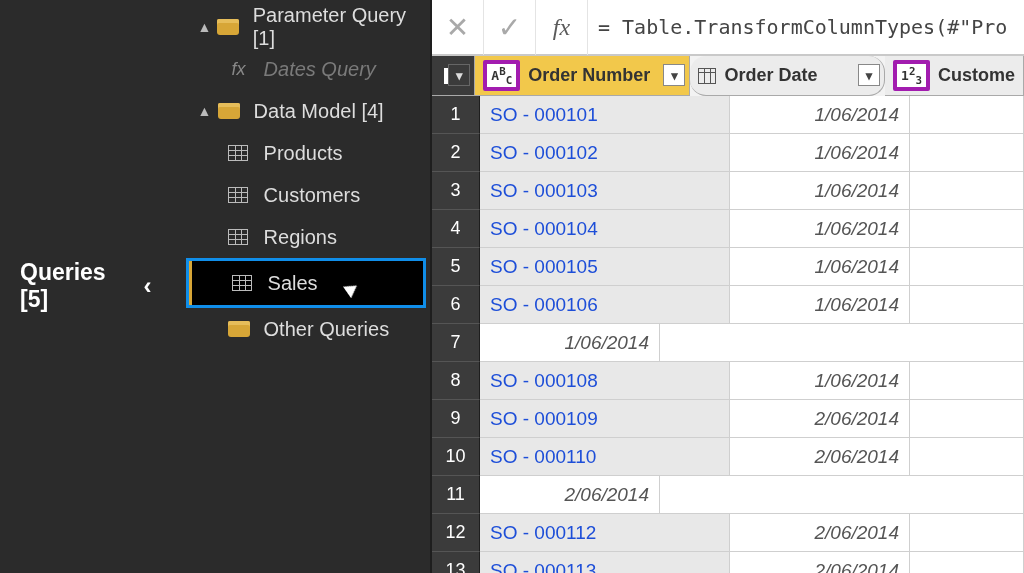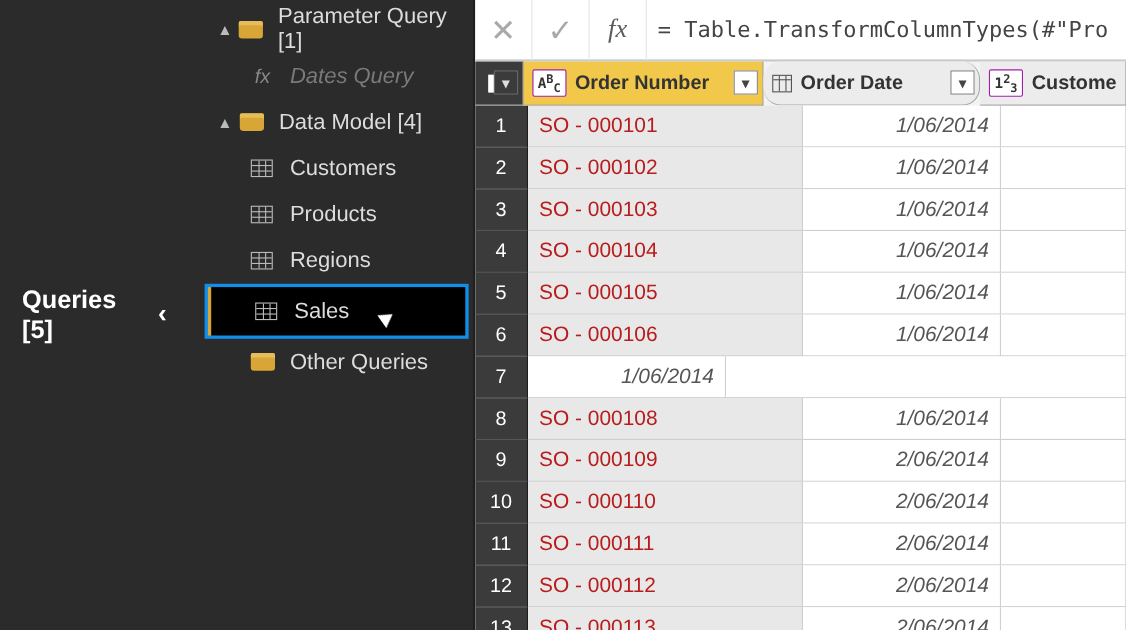--- a/index.html
+++ b/index.html
@@ -112,21 +112,21 @@
     display:flex; align-items:center; padding:0 8px;
     border-right:1px solid #a9a9a9; border-bottom:1px solid #a9a9a9;
     background:#ececec; font-size:18px; font-weight:600; color:#333;
     position:relative;
   }
   .hcell.rownum { width:48px; background:#3b3b3b; justify-content:center; }
   .hcell.col1 { width:250px; background:#f2c84b; }
   .hcell.col2 { width:226px;border-radius:16px; }
   .hcell.col3 { flex:1; }
   .type-pill {
-    background:#fff; border:1px solid #a21caf; border-radius:2px;
+    background:#fff; border:4px solid #a21caf; border-radius:2px;
     font-size:13px; padding:1px 4px; margin-right:8px; color:#333;
     font-family: Consolas, monospace;
   }
   .num-type { font-family: Consolas, monospace; font-size:13px; }
   .date-icon {
     width:18px; height:16px; border:1px solid #555; margin-right:8px;
     background:
       linear-gradient(#555,#555) 0 3px/100% 1px no-repeat,
       linear-gradient(#555,#555) 5px 0/1px 100% no-repeat,
       linear-gradient(#555,#555) 11px 0/1px 100% no-repeat;
@@ -155,21 +155,21 @@
   .rcell {
     display:flex; align-items:center; padding:0 10px;
     border-right:1px solid #cfcfcf; border-bottom:1px solid #cfcfcf;
     font-size:19px; color:#444; background:#fff;
   }
   .rcell.rownum {
     width:48px; background:#3b3b3b; color:#fff; justify-content:center;
     border-right:1px solid #1e1e1e; border-bottom:1px solid #555;
     font-size:18px;
   }
-  .rcell.col1 { width:250px; background:#e8e8e8; color:#b91c1c; }
+  .rcell.col1 { width:250px; background:#e8e8e8; color:#1d4ed8; }
   .rcell.col2 { width:180px; justify-content:flex-end; font-style:italic; color:#555; }
   .rcell.col3 { flex:1; }
 </style>
 </head>
 <body>
 
 <div class="queries-pane">
   <div class="queries-header">
     <span class="title">Queries [5]</span>
     <span class="collapse-btn">‹</span>
@@ -184,25 +184,25 @@
       <span class="fx-icon">fx</span>
       <span>Dates Query</span>
     </div>
     <div class="tree-row">
       <span class="caret">▲</span>
       <span class="folder-icon"></span>
       <span>Data Model [4]</span>
     </div>
     <div class="tree-row level2">
       <span class="table-icon"></span>
-      <span>Customers</span>
+      <span>Products</span>
     </div>
     <div class="tree-row level2">
       <span class="table-icon"></span>
-      <span>Products</span>
+      <span>Customers</span>
     </div>
     <div class="tree-row level2">
       <span class="table-icon"></span>
       <span>Regions</span>
     </div>
     <div class="tree-row selected">
       <span class="table-icon"></span>
       <span>Sales</span>
       <span class="cursor-arrow"></span>
     </div>
@@ -297,21 +297,20 @@
           <div class="rcell col3"></div>
         </div>
         <div class="grow">
           <div class="rcell rownum">10</div>
           <div class="rcell col1">SO - 000110</div>
           <div class="rcell col2">2/06/2014</div>
           <div class="rcell col3"></div>
         </div>
         <div class="grow">
           <div class="rcell rownum">11</div>
-          <div class="rcell col1">SO - 000111</div>
           <div class="rcell col2">2/06/2014</div>
           <div class="rcell col3"></div>
         </div>
         <div class="grow">
           <div class="rcell rownum">12</div>
           <div class="rcell col1">SO - 000112</div>
           <div class="rcell col2">2/06/2014</div>
           <div class="rcell col3"></div>
         </div>
         <div class="grow">

